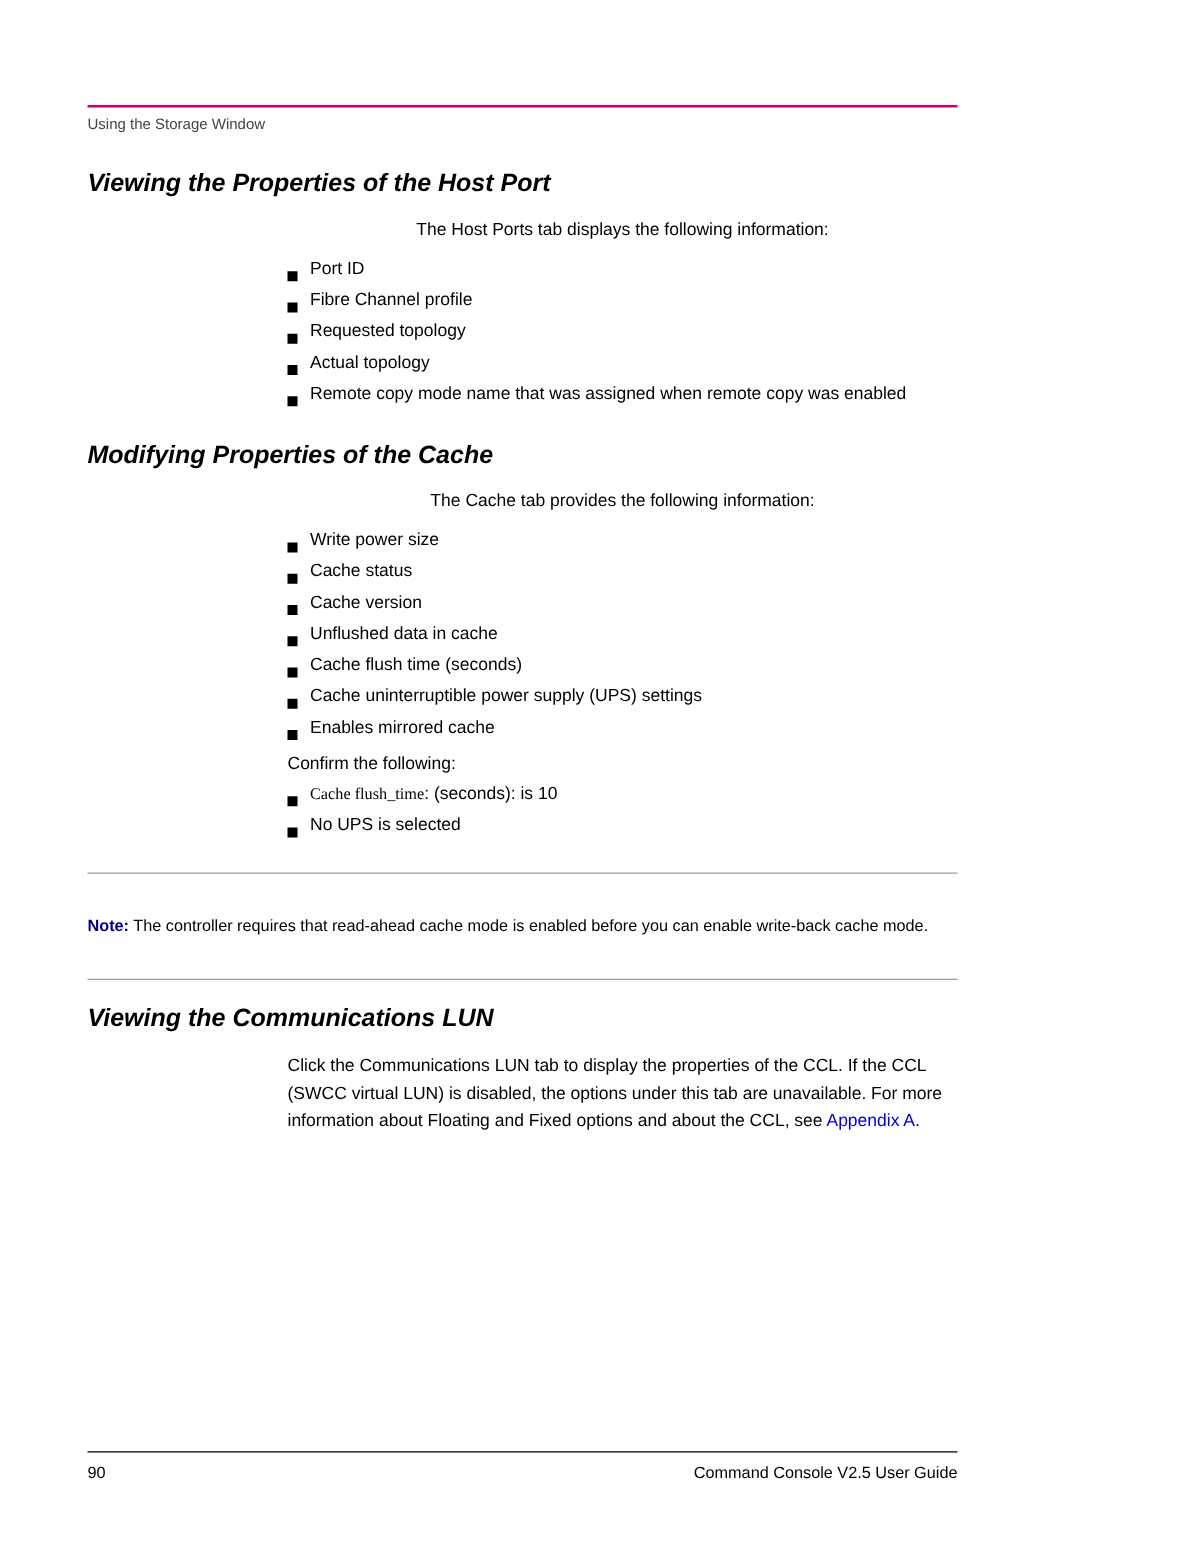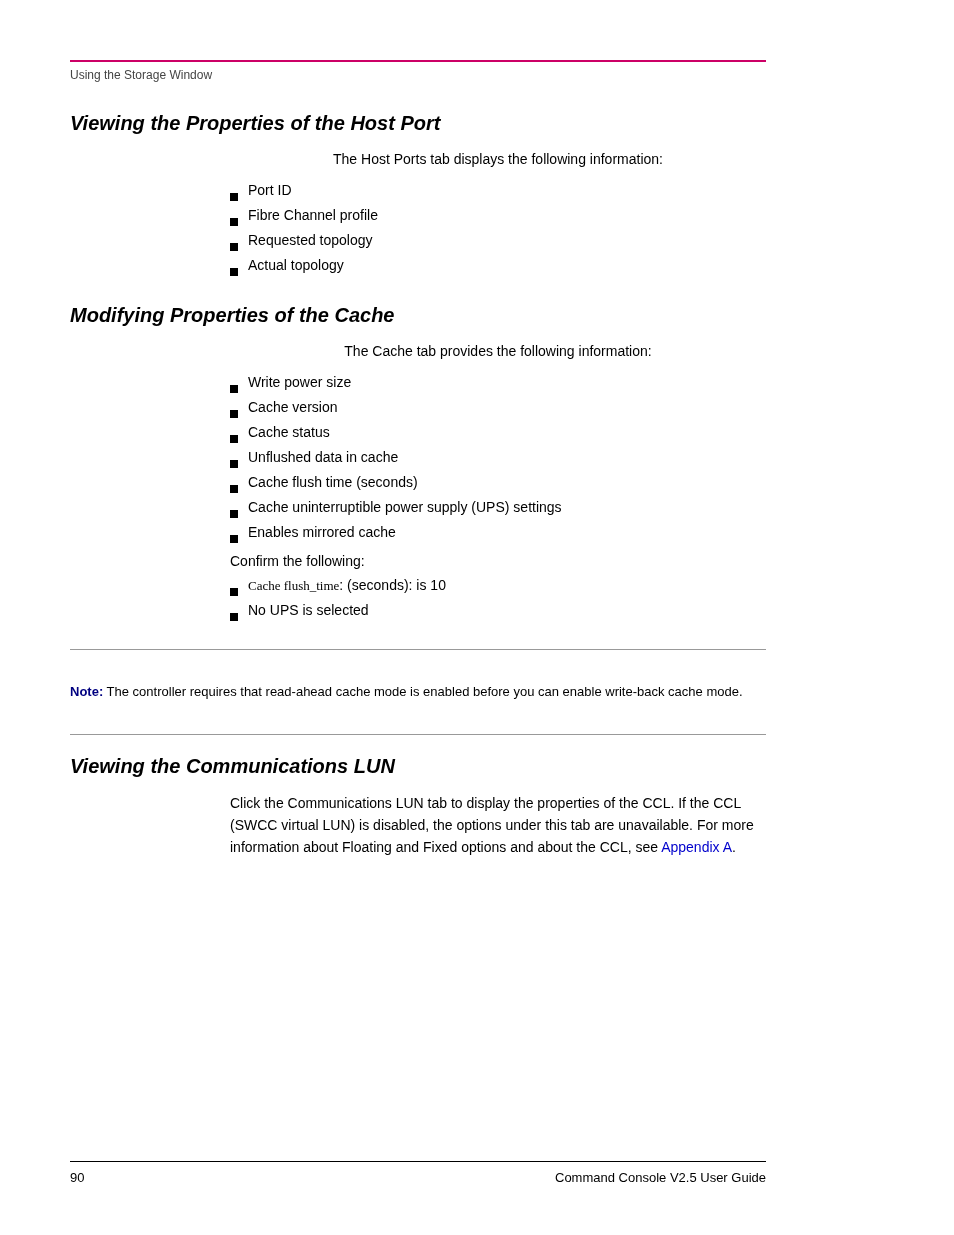--- a/index.html
+++ b/index.html
@@ -13,21 +13,21 @@
       font-size: 14px;
       color: #000;
       background: #fff;
       width: 954px;
       min-height: 1235px;
     }
 
     .page {
       width: 836px;
       min-height: 1235px;
-      padding: 60px 70px 60px 70px;
+      padding: 84px 70px 60px 70px;
       position: relative;
     }
 
     .top-rule {
       border-top: 2px solid #cc0066;
       margin-bottom: 6px;
     }
 
     .breadcrumb-line {
       font-size: 12px;
@@ -156,38 +156,42 @@
         <span>Fibre Channel profile</span>
       </li>
       <li>
         <span class="bullet-square"></span>
         <span>Requested topology</span>
       </li>
       <li>
         <span class="bullet-square"></span>
         <span>Actual topology</span>
       </li>
+      <li>
+        <span class="bullet-square"></span>
+        <span>Remote copy mode name that was assigned when remote copy was enabled</span>
+      </li>
     </ul>
   </div>
 
   <div class="section">
     <div class="section-heading">Modifying Properties of the Cache</div>
     <div class="intro-text">The Cache tab provides the following information:</div>
     <ul class="bullet-list">
       <li>
         <span class="bullet-square"></span>
         <span>Write power size</span>
       </li>
       <li>
         <span class="bullet-square"></span>
+        <span>Cache status</span>
+      </li>
+      <li>
+        <span class="bullet-square"></span>
         <span>Cache version</span>
-      </li>
-      <li>
-        <span class="bullet-square"></span>
-        <span>Cache status</span>
       </li>
       <li>
         <span class="bullet-square"></span>
         <span>Unflushed data in cache</span>
       </li>
       <li>
         <span class="bullet-square"></span>
         <span>Cache flush time (seconds)</span>
       </li>
       <li>

